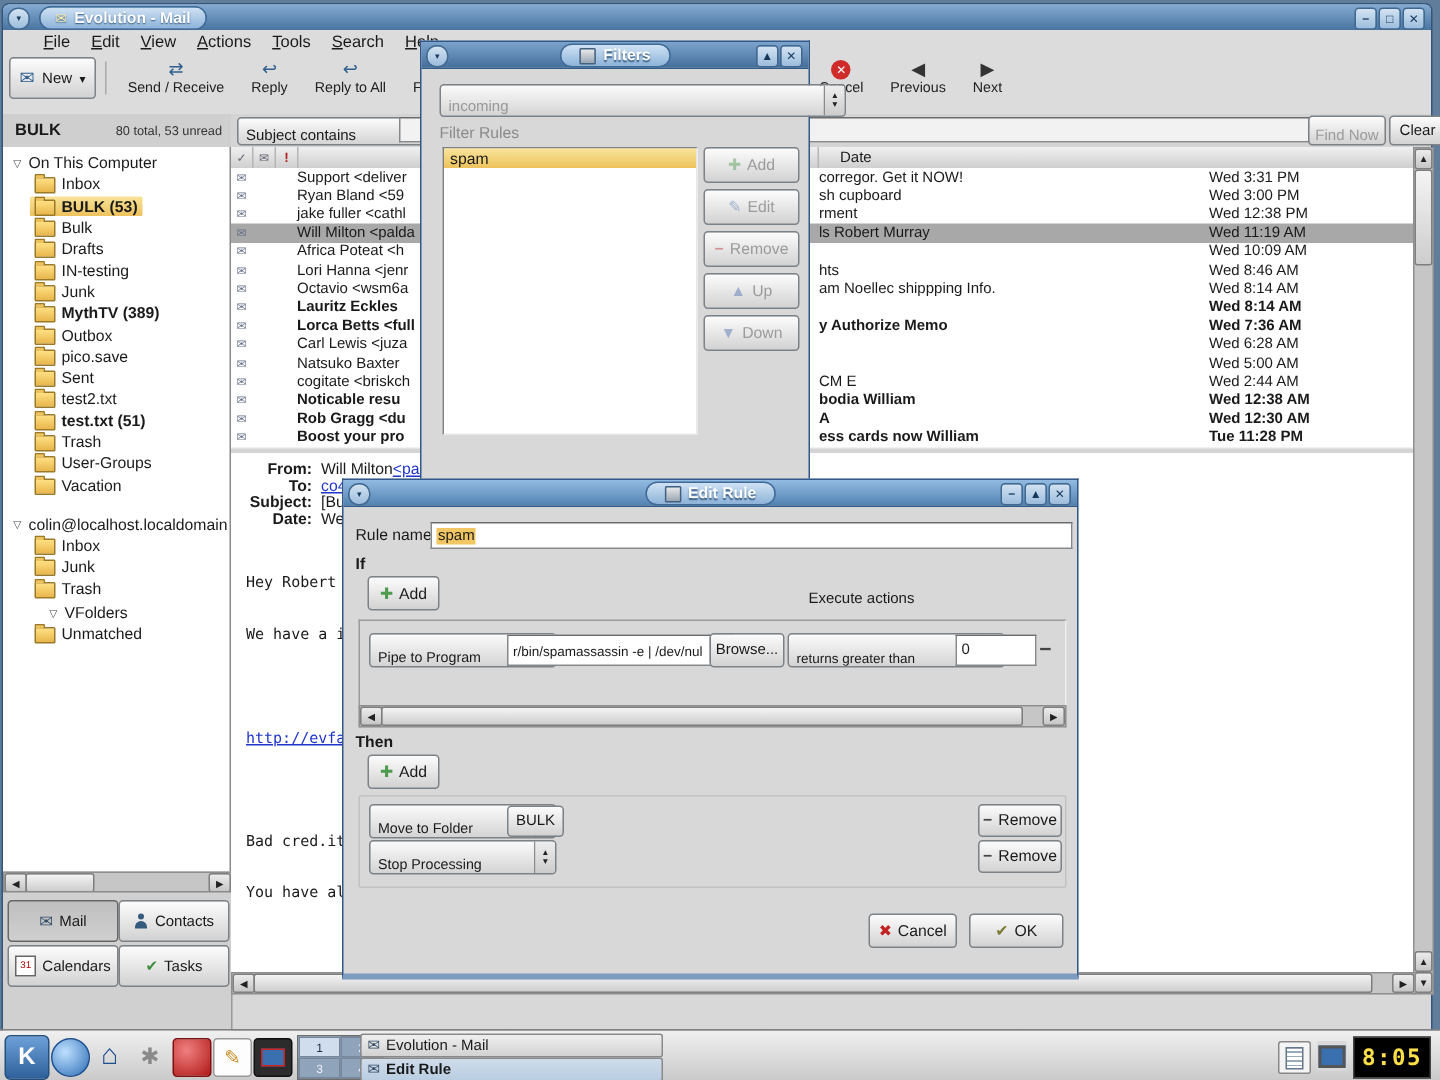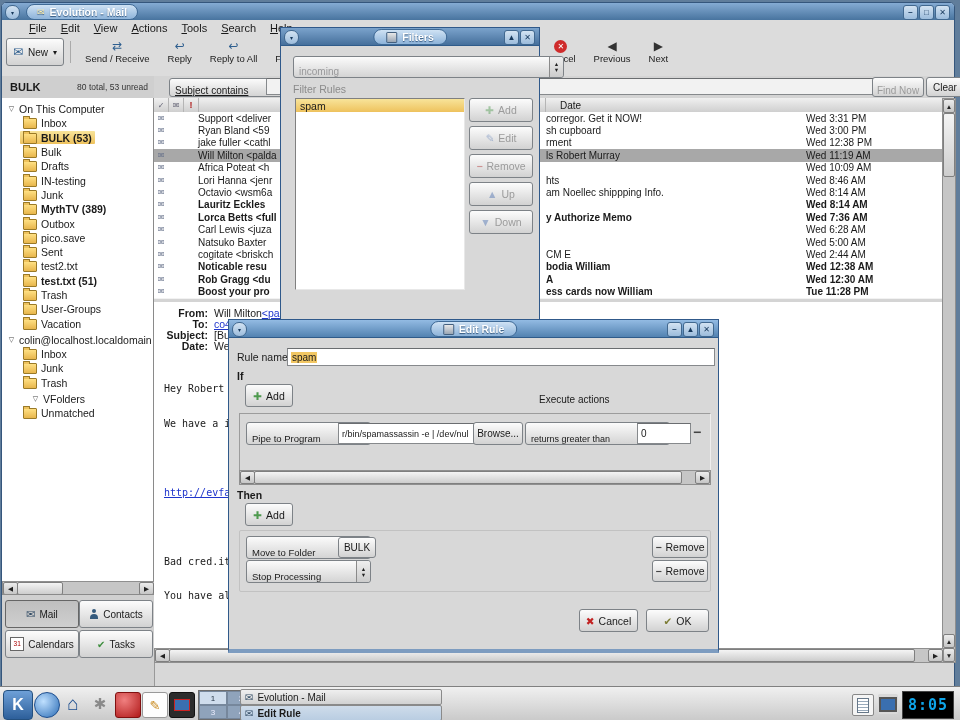--- a/index.html
+++ b/index.html
@@ -131,21 +131,21 @@
   .tico{position:absolute;top:5px;width:24px;height:24px;border-radius:3px;display:flex;align-items:center;
        justify-content:center;font-size:15px;}
   .pg{position:absolute;left:198px;top:3px;width:56px;height:28px;display:grid;
        grid-template-columns:1fr 1fr;grid-template-rows:1fr 1fr;border:1px solid #6d6d6d;background:#8fa3bb;}
   .pg span{display:flex;align-items:center;justify-content:center;font-size:8px;color:#eef;border:1px solid #76879c;}
   .pg span.on{background:#cfdded;color:#234;}
   .task{position:absolute;left:240px;width:192px;height:14px;display:flex;align-items:center;gap:4px;
        font-size:10px;padding:0 4px;background:linear-gradient(#efefef,#d2d2d2);border:1px solid #8a8a8a;
        border-radius:2px;overflow:hidden;white-space:nowrap;}
   .task.on{background:linear-gradient(#cfdcea,#b9cde2);font-weight:bold;}
-  .clock{position:absolute;right:6px;top:4px;width:50px;height:26px;background:#000;color:#0ea5e9;
+  .clock{position:absolute;right:6px;top:4px;width:50px;height:26px;background:#000;color:#fde047;
        font-family:"DejaVu Sans Mono","Liberation Mono",monospace;font-weight:bold;font-size:15px;
        display:flex;align-items:center;justify-content:center;letter-spacing:1px;border:1px solid #444;}
   .trayic{width:20px;height:20px;border-radius:2px;display:flex;align-items:center;justify-content:center;}
 </style>
 </head>
 <body>
 
 <div id="desktop">
 
   <div class="win">
@@ -210,21 +210,21 @@
         </div>
       </div>
     </div>
 
     <div class="fbar">
       <span style="font-weight:bold;font-size:11px;padding-left:8px;">BULK</span>
       <span style="font-size:8.5px;margin-left:auto;padding-right:6px;color:#333;">80 total, 53 unread</span>
     </div>
 
     <div class="sbar">
-      <div class="combo" style="position:absolute;left:15px;top:2px;width:100px;height:17px;font-size:10px;text-decoration:underline;">
+      <div class="combo" style="position:absolute;left:4px;top:2px;width:100px;height:17px;font-size:10px;">
         <span>Subject contains</span>
           <span class="st"></span>
       </div>
       <div class="entry" style="position:absolute;left:112px;top:2px;width:600px;height:15px;background:#f2f2f2;"></div>
       <div class="btn dis" style="position:absolute;left:718px;top:1px;width:50px;height:18px;font-size:10px;align-items:flex-end;">
         <span>Find Now</span>
       </div>
       <div class="btn" style="position:absolute;left:772px;top:1px;width:36px;height:18px;font-size:10px;">
         <span>Clear</span>
       </div>
@@ -318,21 +318,21 @@
             <span class="folder"></span>
             <span>User-Groups</span>
           </span>
         </div>
       <div class="ti">
           <span class="tlab">
             <span class="folder"></span>
             <span>Vacation</span>
           </span>
         </div>
-      <div class="tg" style="margin-top:2px;align-items:center;">
+      <div class="tg" style="margin-top:12px;align-items:center;">
         <span class="tri">▽</span>
         <span style="overflow:hidden;">colin@localhost.localdomain</span>
       </div>
       <div class="ti">
           <span class="tlab">
             <span class="folder"></span>
             <span>Inbox</span>
           </span>
         </div>
       <div class="ti">

